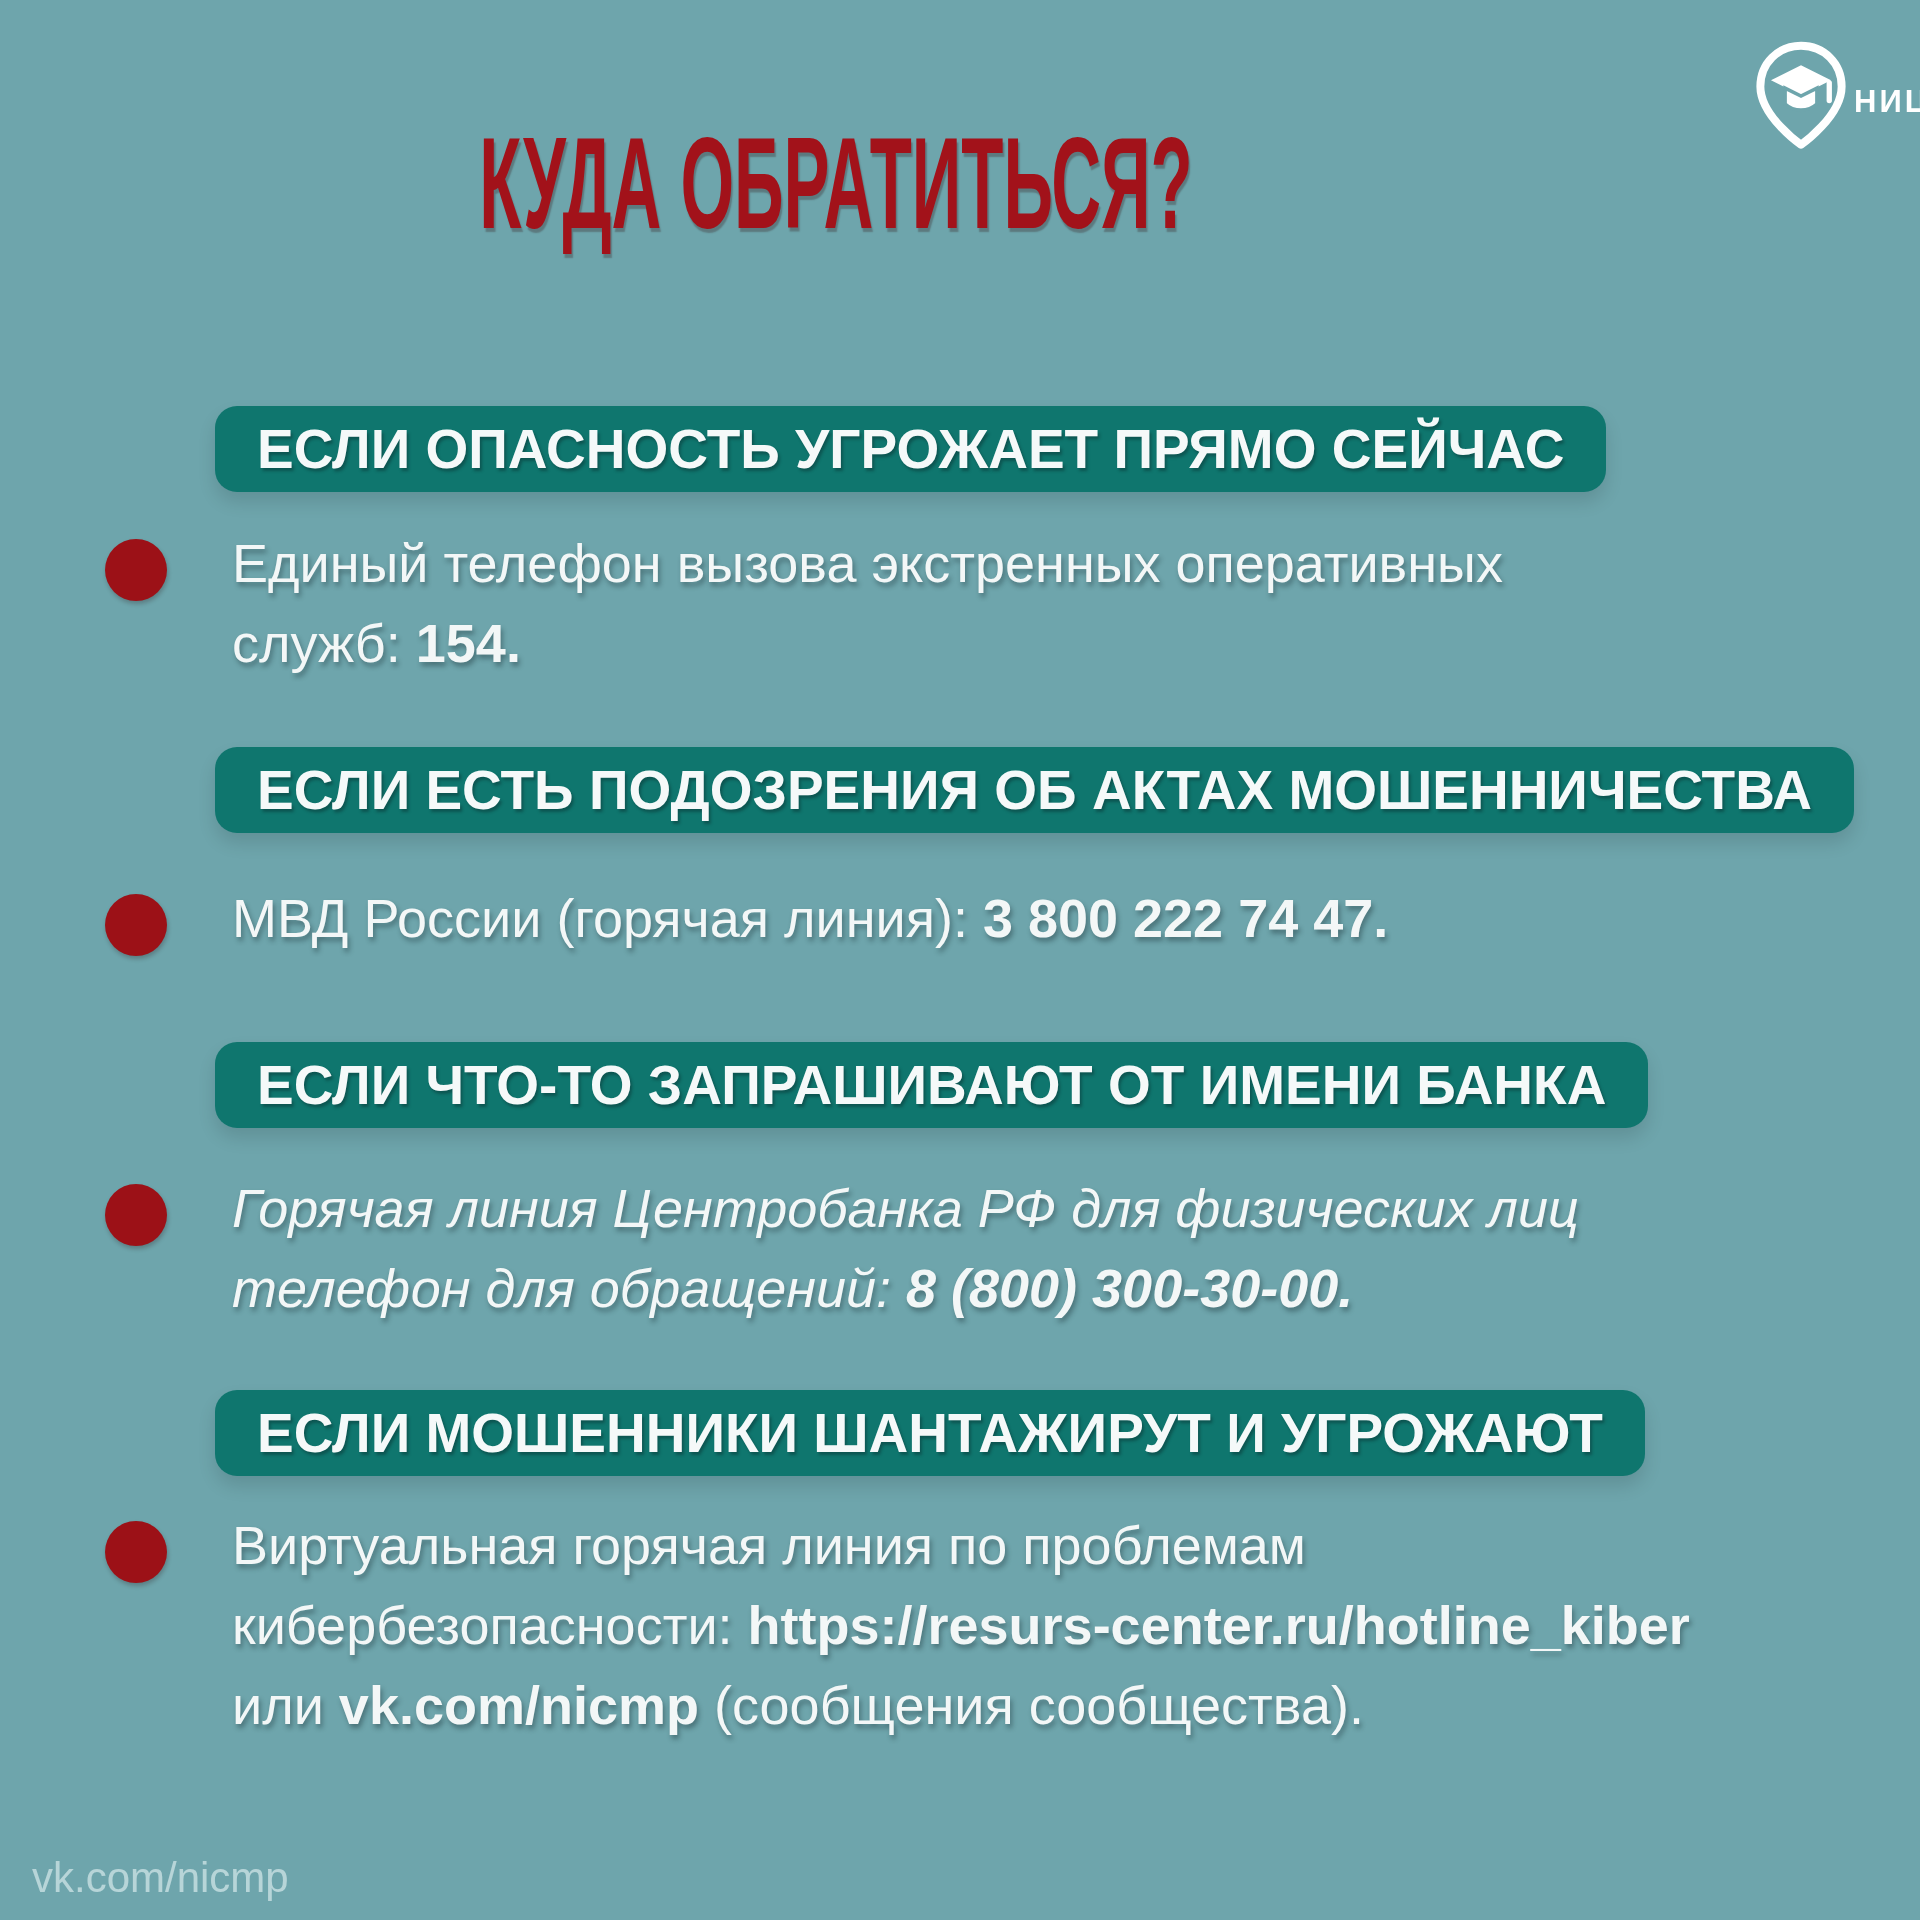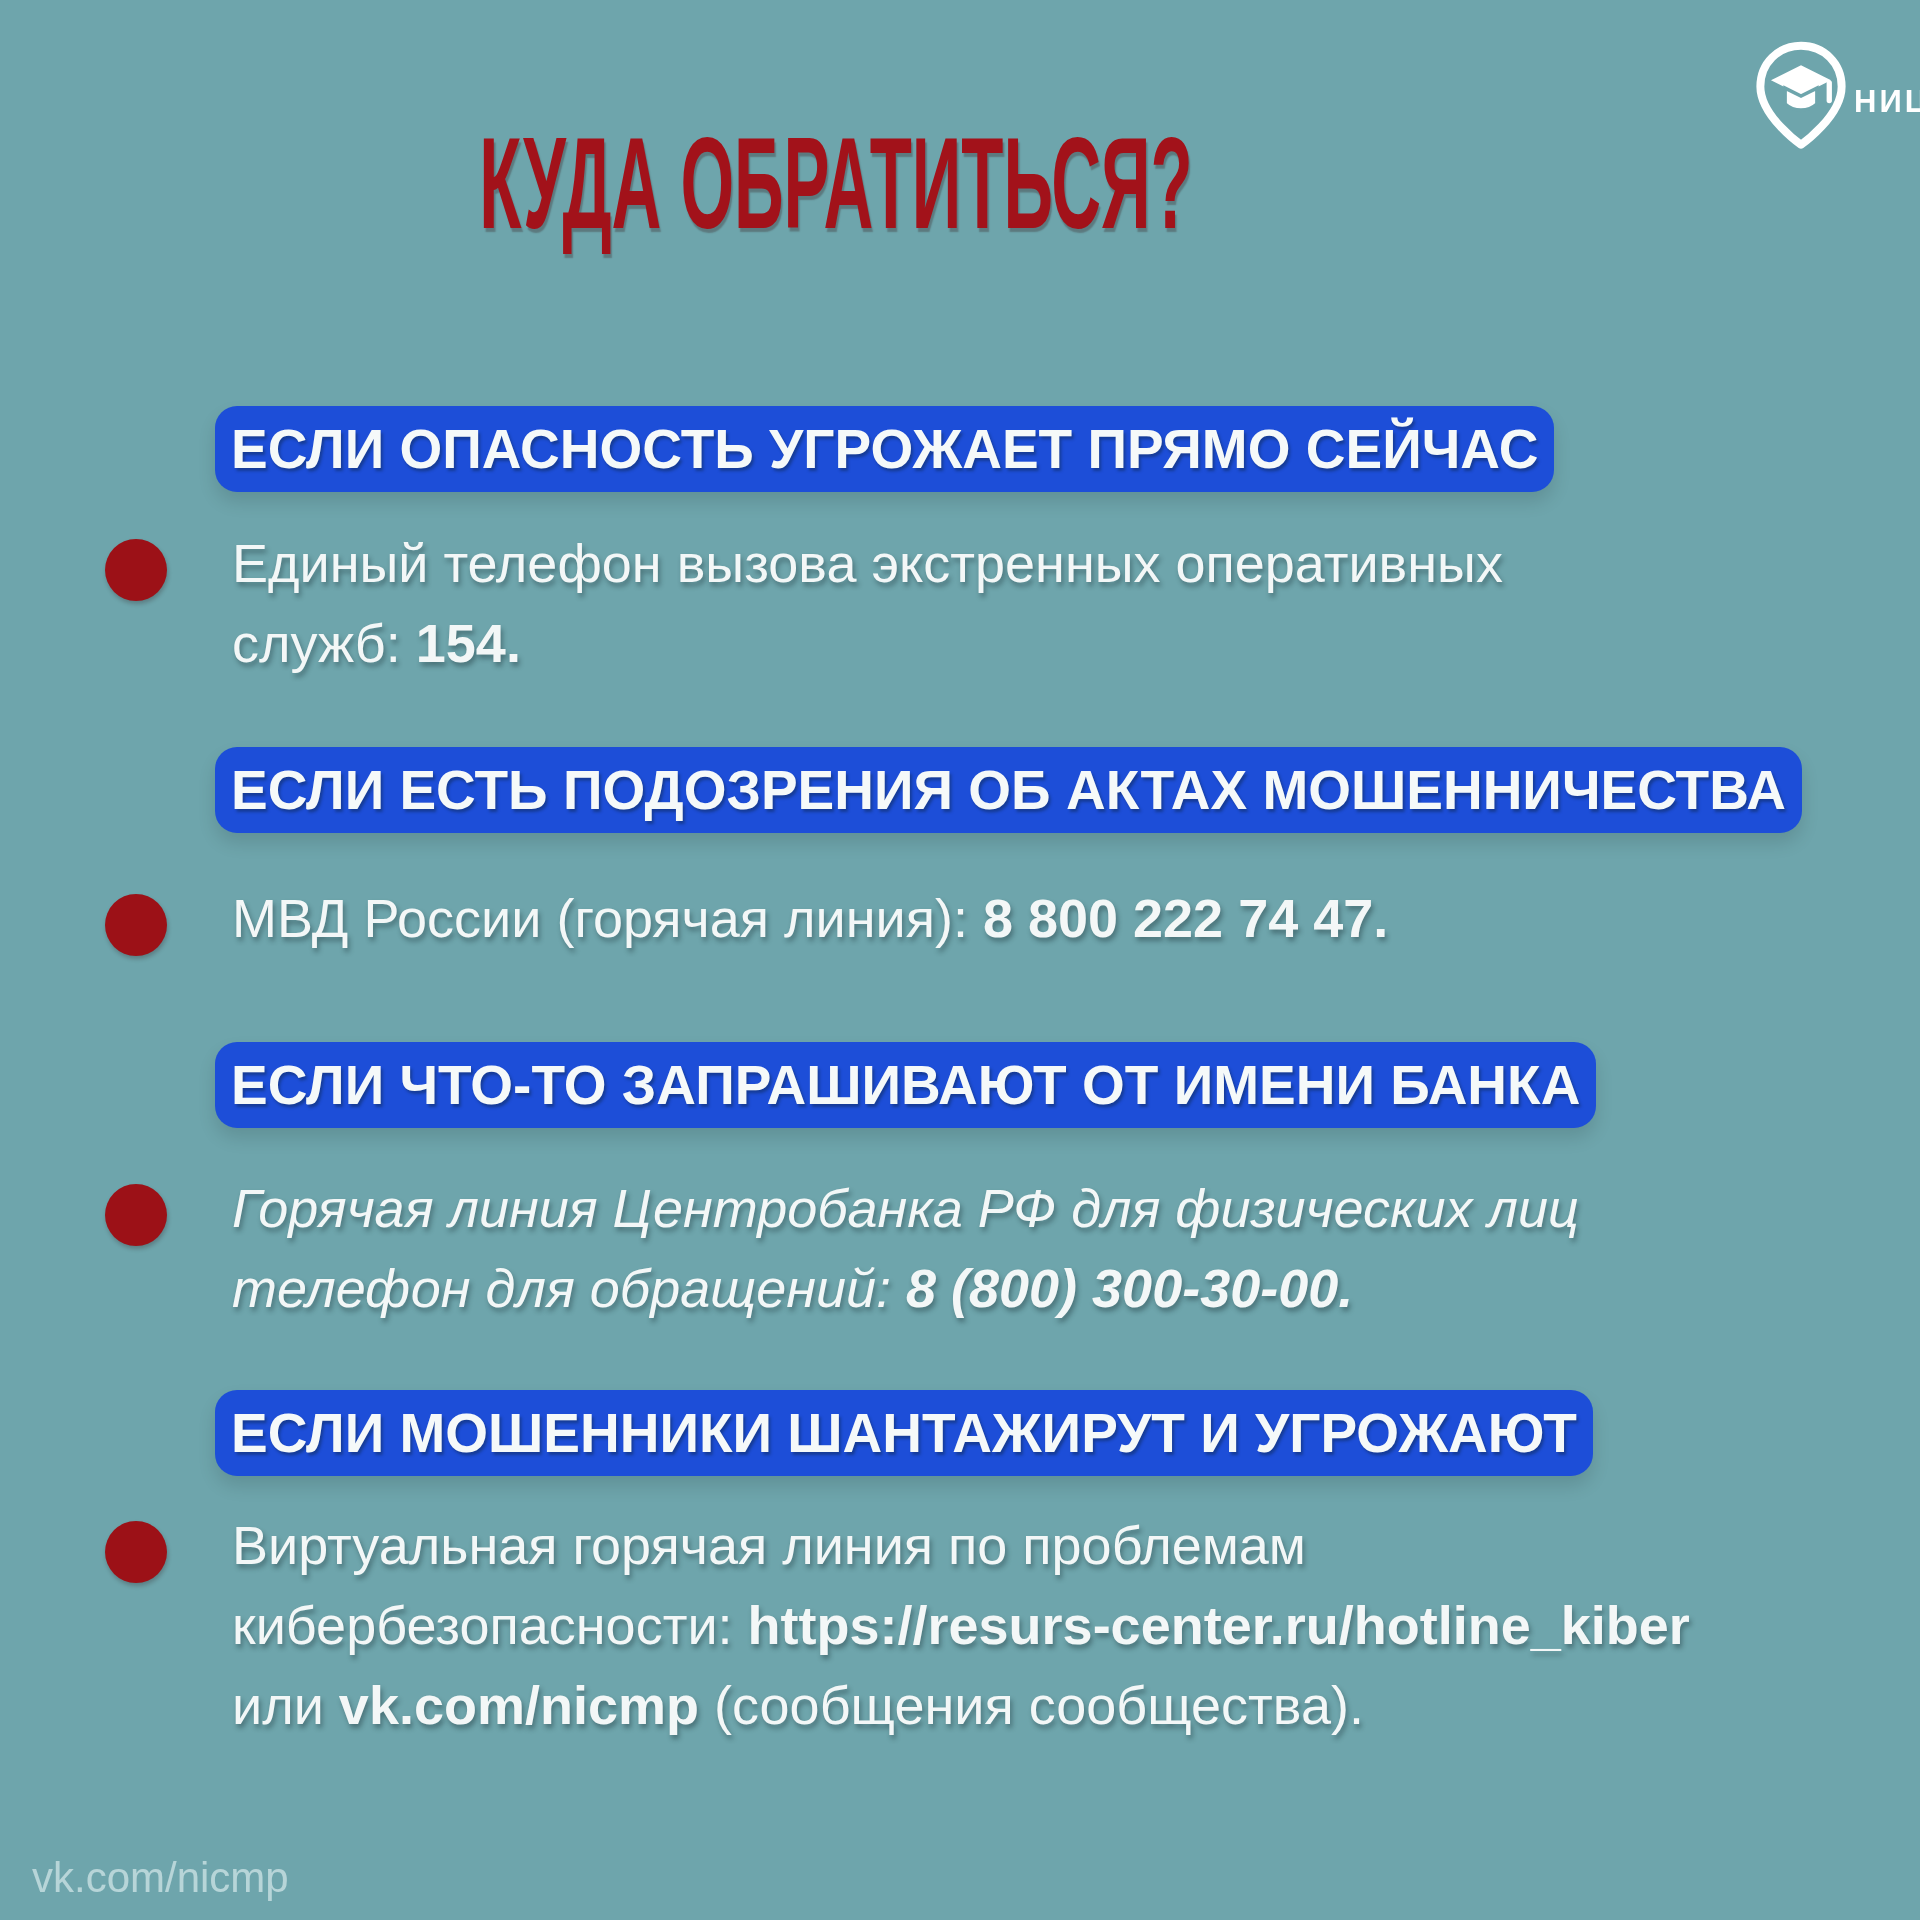--- a/index.html
+++ b/index.html
@@ -44,22 +44,22 @@
   .section{position:absolute;left:0;width:100%;}
   .s1{top:406px;}  .s1 .bullet-row{top:117px;}
   .s2{top:747px;}  .s2 .bullet-row{top:131px;}
   .s3{top:1042px;} .s3 .bullet-row{top:126px;font-style:italic;}
   .s4{top:1390px;} .s4 .bullet-row{top:115px;}
 
   .sec-header{
     position:absolute;left:215px;top:0;
     display:inline-flex;align-items:center;
     height:86px;
-    padding:0 16px;
-    background:#1d4ed8;
+    padding:0 42px;
+    background:#0f766e;
     border-radius:22px;
     box-shadow:0 10px 18px rgba(0,0,0,0.12);
   }
   .sec-header span{
     font-size:55px;font-weight:700;color:#f5f9f9;
     white-space:nowrap;
     text-shadow:2px 3px 3px rgba(10,25,28,0.35);
   }
 
   .bullet-row{
@@ -127,21 +127,21 @@
     </div>
   </div>
 
   <div class="section s2">
     <div class="sec-header">
       <span>ЕСЛИ ЕСТЬ ПОДОЗРЕНИЯ ОБ АКТАХ МОШЕННИЧЕСТВА</span>
     </div>
     <div class="bullet-row">
       <div class="bullet-dot"></div>
       <div class="bullet-text">
-            <div><span>МВД России (горячая линия): </span><span class="b">8 800 222 74 47.</span></div>
+            <div><span>МВД России (горячая линия): </span><span class="b">3 800 222 74 47.</span></div>
           </div>
     </div>
   </div>
 
   <div class="section s3">
     <div class="sec-header">
       <span>ЕСЛИ ЧТО-ТО ЗАПРАШИВАЮТ ОТ ИМЕНИ БАНКА</span>
     </div>
     <div class="bullet-row">
       <div class="bullet-dot"></div>

